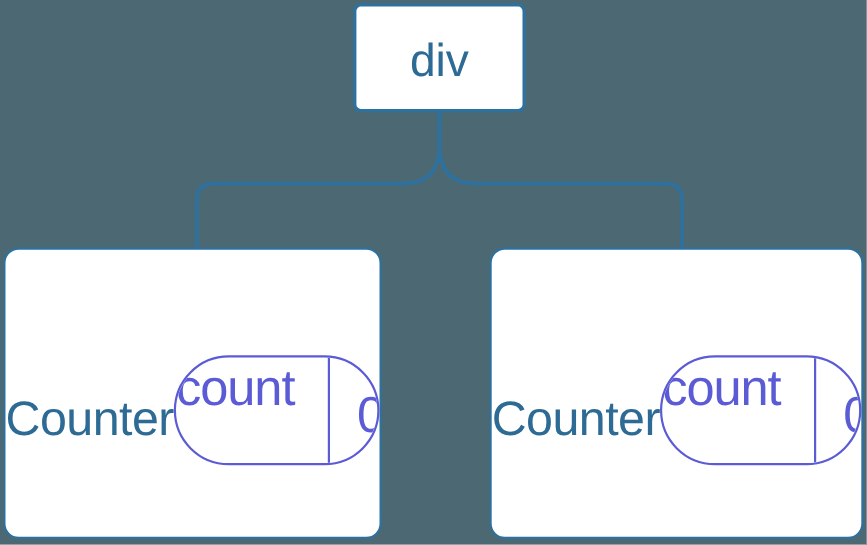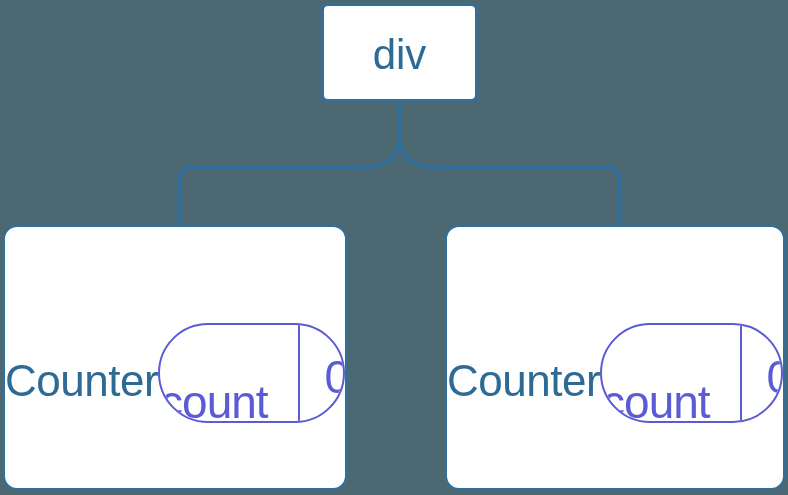--- a/index.html
+++ b/index.html
@@ -65,21 +65,21 @@
     width: 267px; height: 100px;
     border: 2px solid var(--state);
     border-radius: 50px;
     display: flex;
     overflow: hidden;
   }
   .state-name-cell {
     box-sizing: border-box;
     width: 173px;
     border-right: 2px solid var(--state);
-    display: flex; align-items: flex-end; justify-content: flex-end;
+    display: flex; align-items: flex-start; justify-content: flex-end;
     padding-right: 30px;
   }
   .state-value-cell {
     flex: 1;
     display: flex; align-items: center; justify-content: flex-start;
     padding-left: 25px;
   }
   .state-name {
     position: relative; top: 4px;
     color: var(--state);

